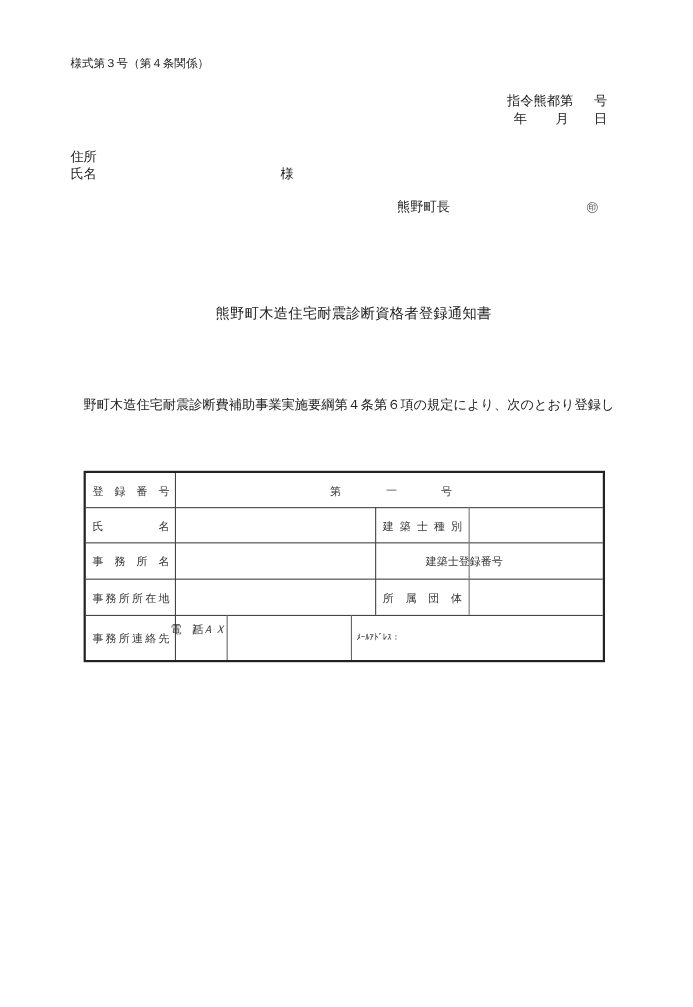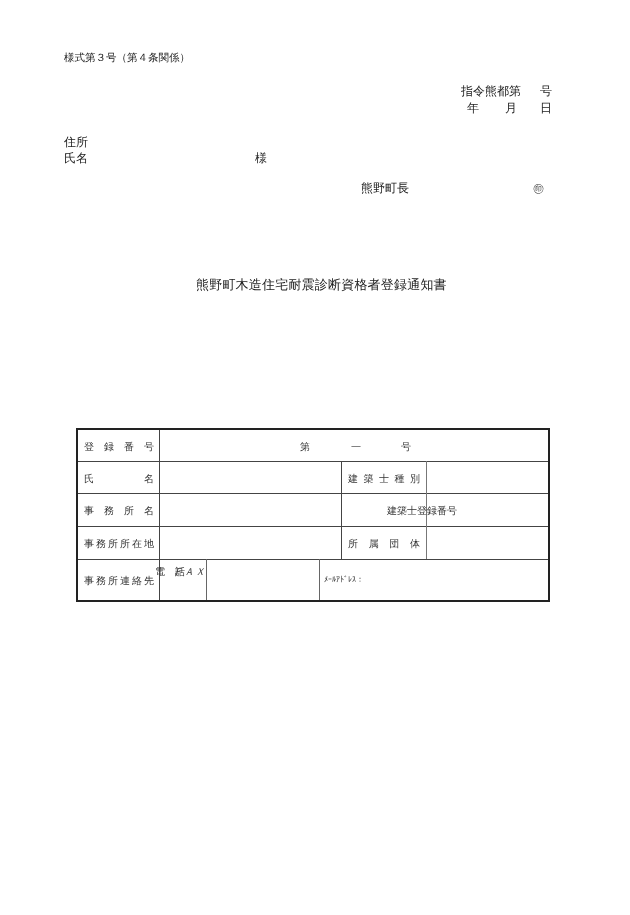--- a/index.html
+++ b/index.html
@@ -72,20 +72,21 @@
 <div class="abs addr-label">住所</div>
 <div class="abs name-label">氏名</div>
 <div class="abs sama">様</div>
 
 <div class="abs issuer">熊野町長</div>
 <div class="abs seal">㊞</div>
 
 <div class="abs doc-title">熊野町木造住宅耐震診断資格者登録通知書</div>
 
 <div class="abs body-text">
+  <span class="line">野町木造住宅耐震診断費補助事業実施要綱第４条第６項の規定により、次のとおり登録し</span>
 </div>
 
 <div class="tbl">
 
   <div class="hline" style="left:0; width:470px; top:31px;"></div>
   <div class="hline" style="left:0; width:470px; top:63px;"></div>
   <div class="hline" style="left:0; width:470px; top:96px;"></div>
   <div class="hline" style="left:0; width:470px; top:129px;"></div>
 
   <div class="vline" style="left:81px; top:0; height:170px;"></div>

